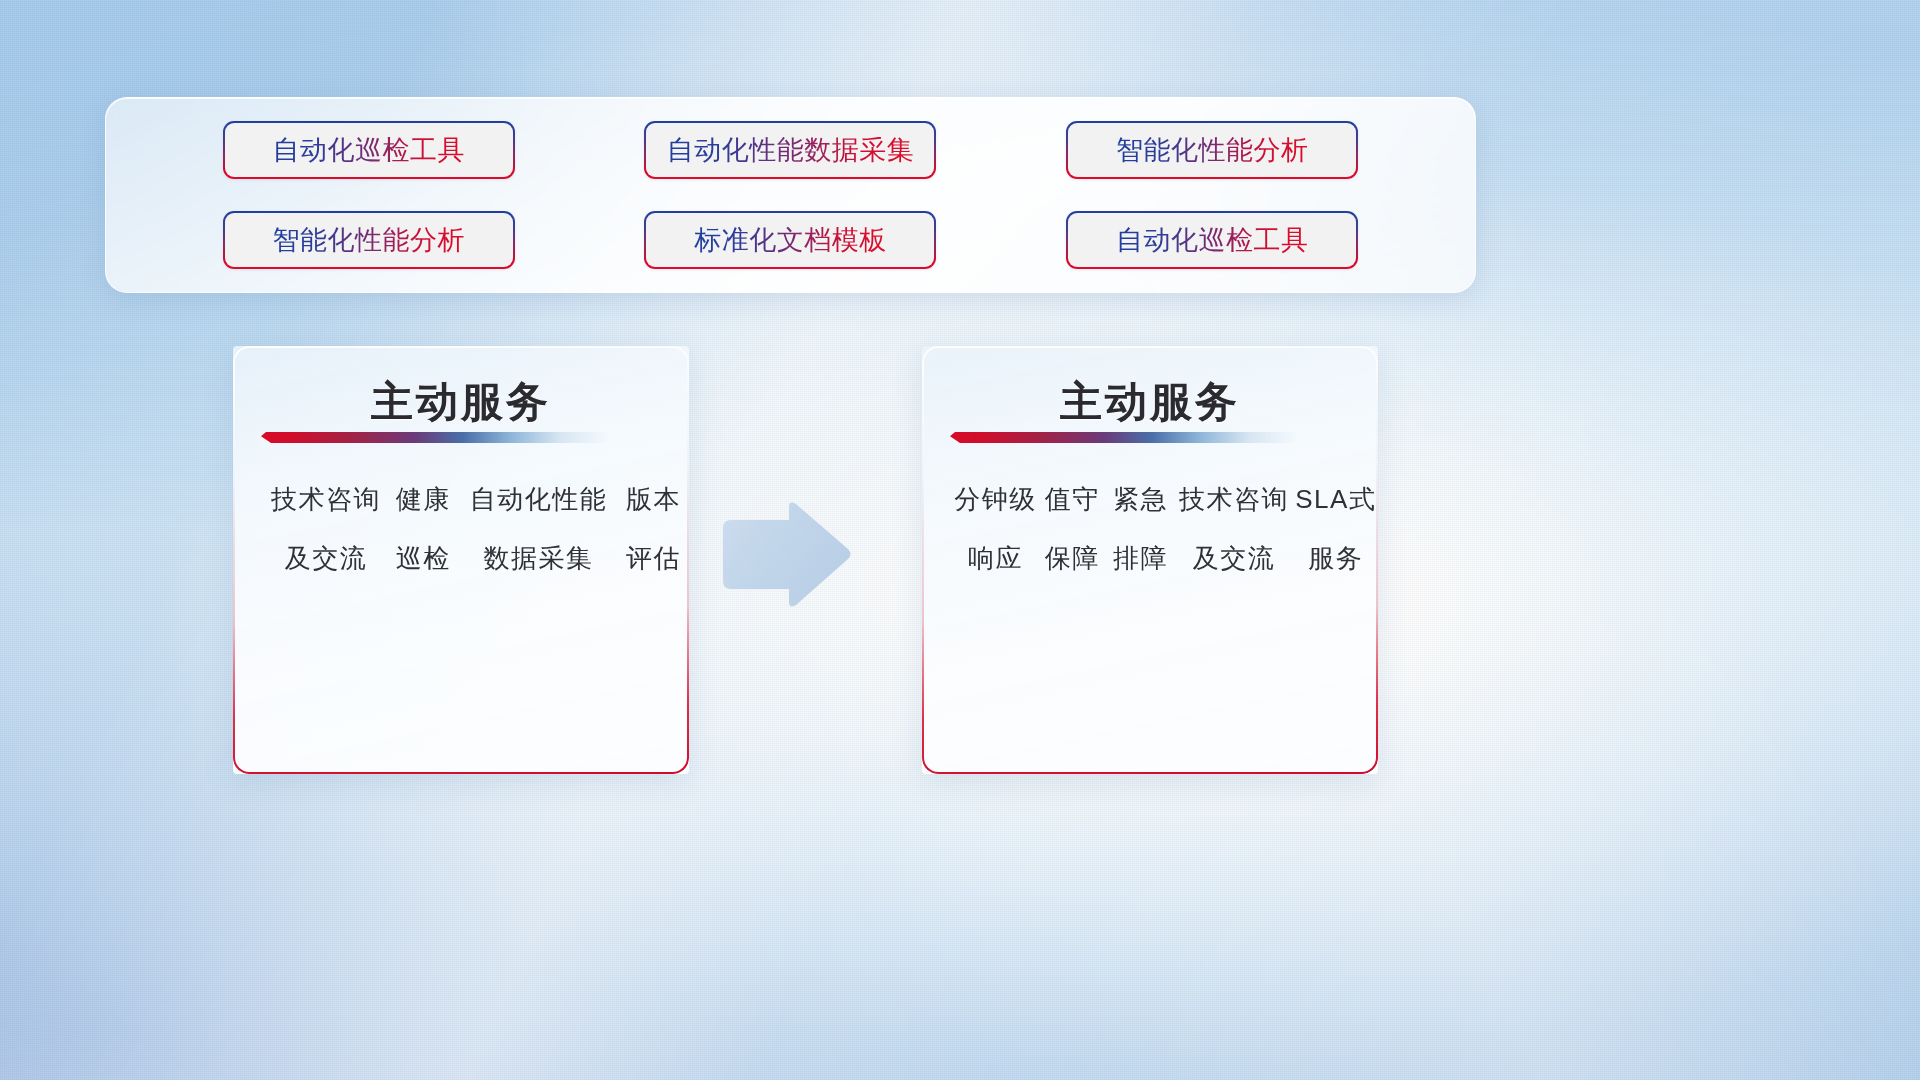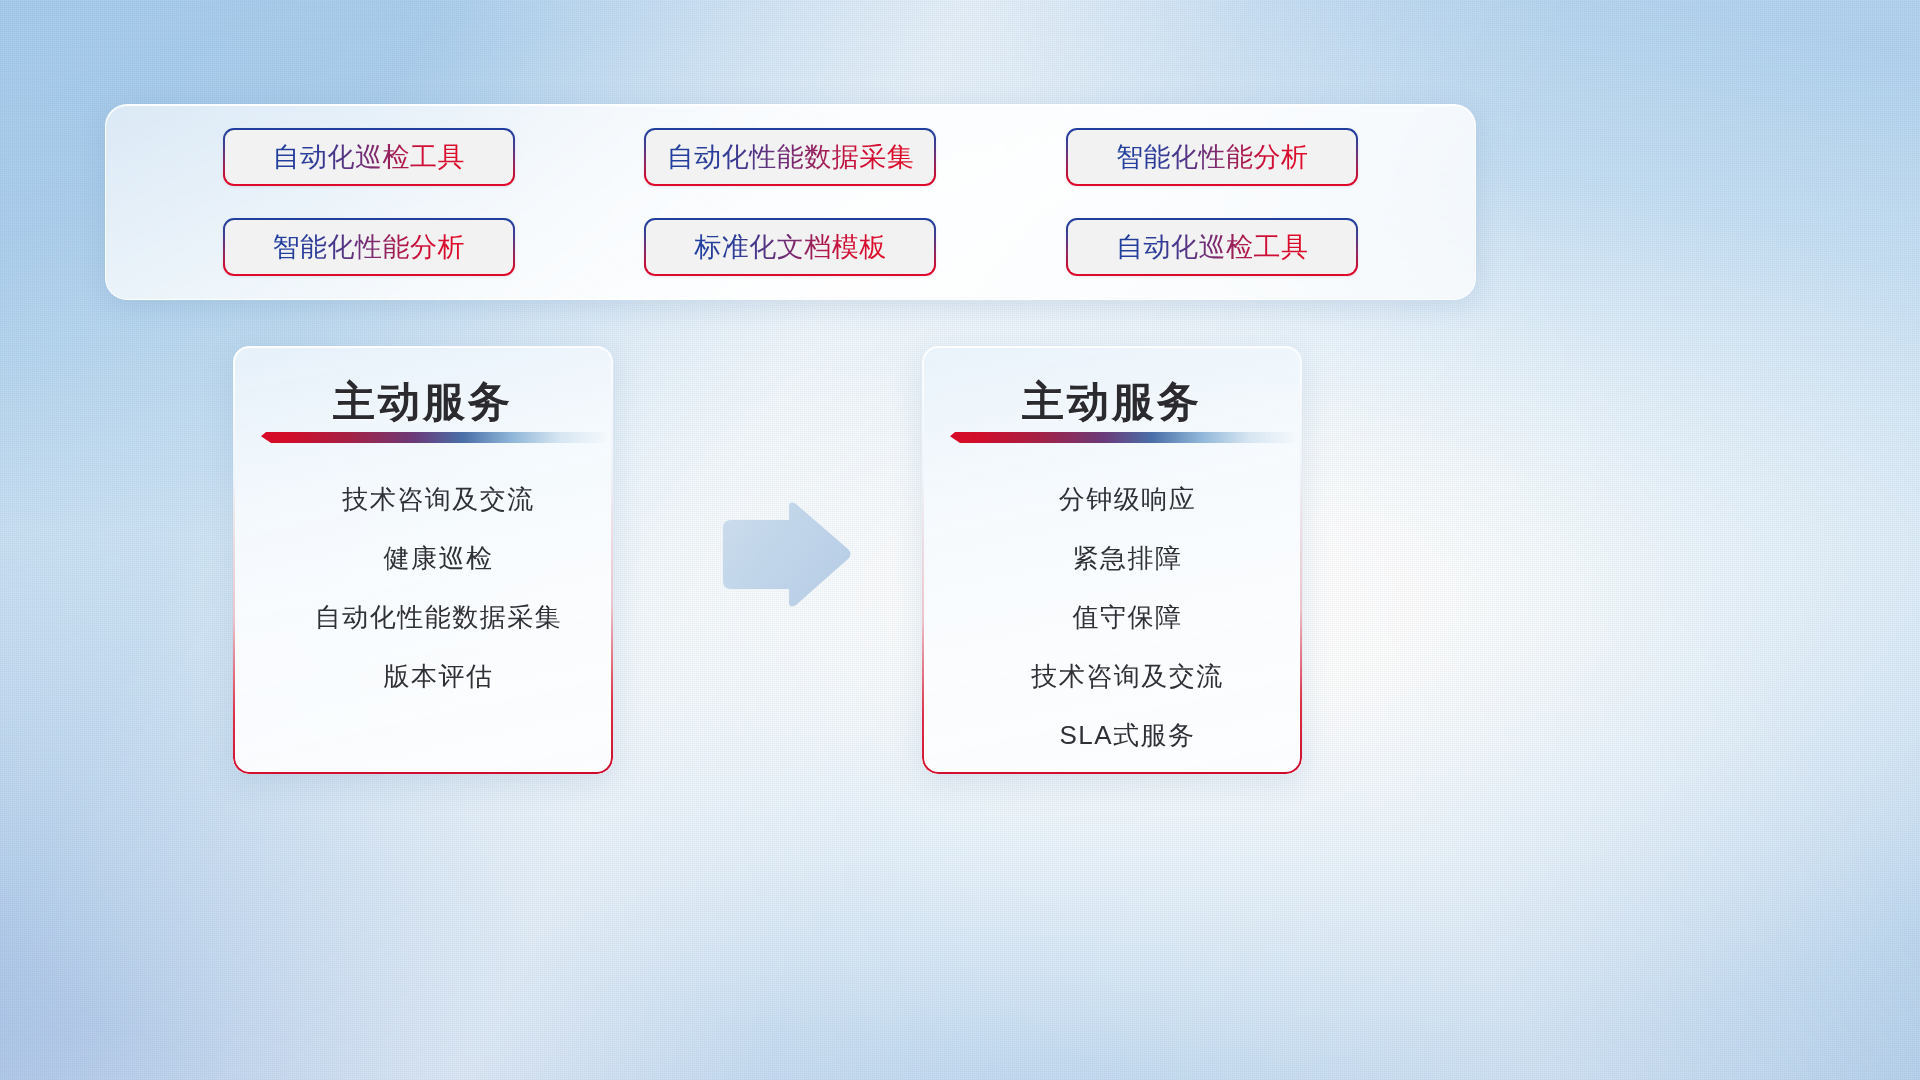--- a/index.html
+++ b/index.html
@@ -31,21 +31,21 @@
   }
   .bg-noise{
     position:absolute; inset:0; opacity:.05;
     background-image:
       repeating-linear-gradient(0deg, rgba(0,0,0,.5) 0 1px, rgba(255,255,255,0) 1px 2px),
       repeating-linear-gradient(90deg, rgba(0,0,0,.5) 0 1px, rgba(255,255,255,0) 1px 2px);
   }
 
   
   #top-panel{
-    position:absolute; left:105px; top:104px; width:1371px; height:196px;
+    position:absolute; left:105px; top:97px; width:1371px; height:196px;
     border-radius:22px;
     background:linear-gradient(150deg, rgba(255,255,255,0.60) 0%, rgba(255,255,255,0.86) 38%, rgba(255,255,255,0.93) 62%, rgba(255,255,255,0.72) 100%);
     box-shadow:0 6px 26px rgba(90,130,175,0.18), inset 0 1px 0 rgba(255,255,255,0.9);
     border:1px solid rgba(255,255,255,0.85);
     backdrop-filter:blur(6px);
     z-index:2;
   }
   #pill-grid{
     position:absolute; inset:0;
     display:grid;
@@ -69,22 +69,22 @@
     font-size:27px; font-weight:500; letter-spacing:.5px;
     line-height:1;
     background:linear-gradient(90deg,#1f3f9e 0%,#2d3d98 22%,#7d2a6e 52%,#cf0e34 78%,#e00b26 100%);
     -webkit-background-clip:text; background-clip:text;
     -webkit-text-fill-color:transparent; color:transparent;
     white-space:nowrap;
   }
 
   
   .card{
-    position:absolute; top:346px; width:380px; height:428px;
-    border-radius:16px;
+    position:absolute; top:346px; width:456px; height:428px;
+    border-radius:4px;
     background:linear-gradient(168deg, rgba(233,242,250,0.94) 0%, rgba(244,249,253,0.96) 30%, rgba(250,252,254,0.97) 62%, rgba(252,253,255,0.98) 100%);
     box-shadow:0 8px 30px rgba(90,130,175,0.16);
     overflow:hidden;
     z-index:2;
   }
   .card-border{
     position:absolute; inset:0; border-radius:16px; pointer-events:none;
     padding:1.6px;
     background:linear-gradient(178deg, rgba(255,255,255,0.95) 0%, rgba(238,243,250,0.9) 30%, rgba(231,176,186,0.75) 62%, rgba(218,30,58,0.92) 84%, #cf0a2c 100%);
     -webkit-mask:linear-gradient(#000 0 0) content-box, linear-gradient(#000 0 0);
@@ -101,21 +101,21 @@
     text-shadow:0 1px 1px rgba(255,255,255,0.8);
   }
   .card-divider{
     position:absolute; top:86px; left:28px; width:348px; height:11px;
     background:linear-gradient(90deg,#d80b27 0%,#cf0d2b 9%,#a32246 26%,#6b3a79 44%,#4a6fa8 58%,#8fb6d8 72%,#d7e6f2 86%,rgba(255,255,255,0) 100%);
     clip-path:polygon(0 38%, 5px 0, 100% 0, 100% 62%, 100% 100%, 10px 100%);
     border-radius:1px;
   }
   .card-list{
     position:absolute; left:12px; right:0; top:124px;
-    display:flex; flex-direction:column;margin-left:19px;
+    display:flex; flex-direction:row;margin-left:19px;
   }
   .card-item{
     height:59px; line-height:59px;
     text-align:center;
     font-size:26px; font-weight:400; letter-spacing:1.5px;
     color:#2f3136;
   }
 
   
   #flow-arrow{
@@ -180,18 +180,18 @@
     <path d="M8 28 Q8 20 16 20 L74 20 L74 7 Q74 0 81 4 L133 49 Q138 54 133 59 L81 105 Q74 109 74 102 L74 89 L16 89 Q8 89 8 81 Z" fill="url(#arrGrad)"></path>
   </svg>
 </div>
 
 <div class="card" id="card-passive">
   <div class="card-border"></div>
   <div class="card-title">主动服务</div>
   <div class="card-divider"></div>
   <div class="card-list">
     <div class="card-item">分钟级响应</div>
+    <div class="card-item">值守保障</div>
     <div class="card-item">紧急排障</div>
-    <div class="card-item">值守保障</div>
     <div class="card-item">技术咨询及交流</div>
     <div class="card-item">SLA式服务</div>
   </div>
 </div>
 
 </body></html>

